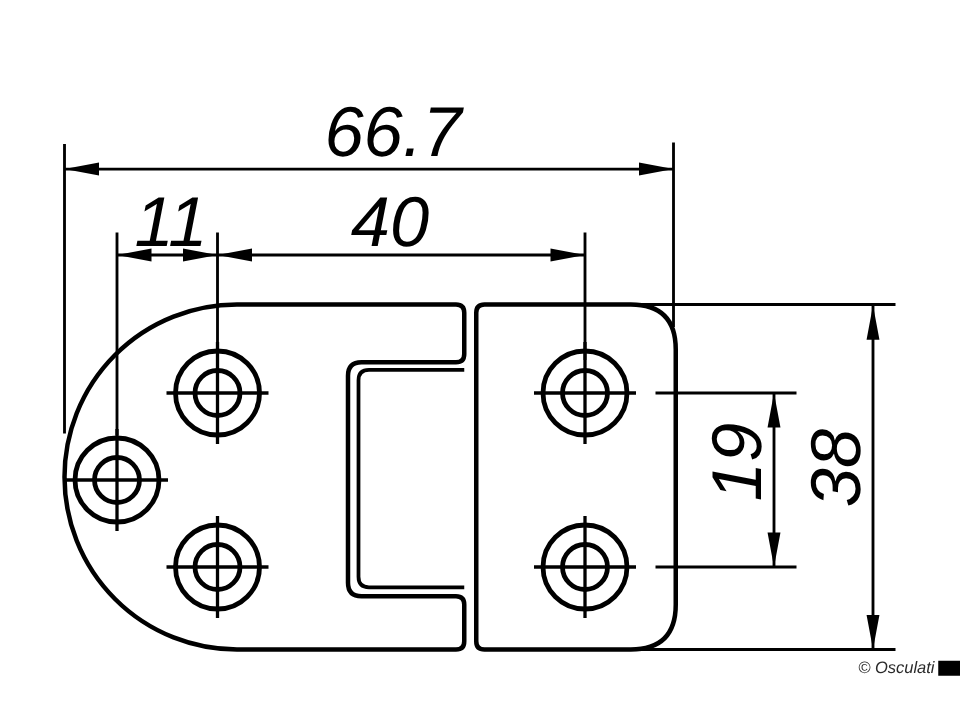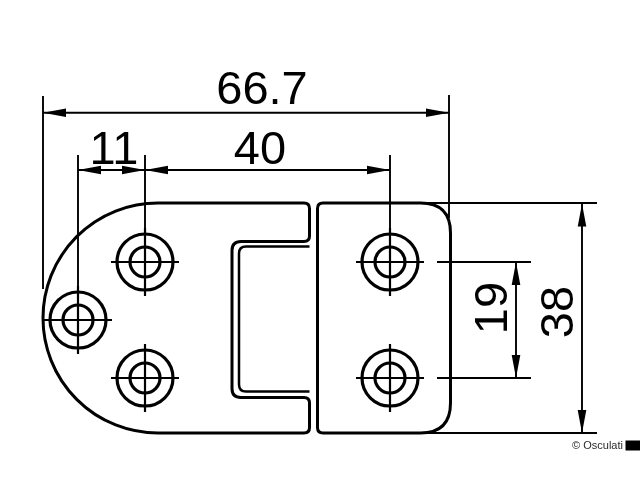--- a/index.html
+++ b/index.html
@@ -1,19 +1,20 @@
 <!DOCTYPE html>
 <html><head>
 <meta charset="utf-8">
 <style>
   html, body { margin: 0; padding: 0; background: #ffffff; }
   .stage {
     width: 640px; height: 456px; position: relative;
     background: #ffffff; overflow: hidden;
     font-family: "Liberation Sans", sans-serif;
+    font-style: italic;
   }
   svg { display: block; }
   .outline { fill: none; stroke: #000; stroke-width: 3; }
   .fold    { fill: none; stroke: #000; stroke-width: 2.5; }
   .holec   { fill: none; stroke: #000; stroke-width: 3.2; }
   .cross   { stroke: #000; stroke-width: 2.2; }
   .dim     { stroke: #000; stroke-width: 1.9; }
   .arrow   { fill: #000; stroke: none; }
   .dimtext {
     fill: #000; font-family: "Liberation Sans", sans-serif;

